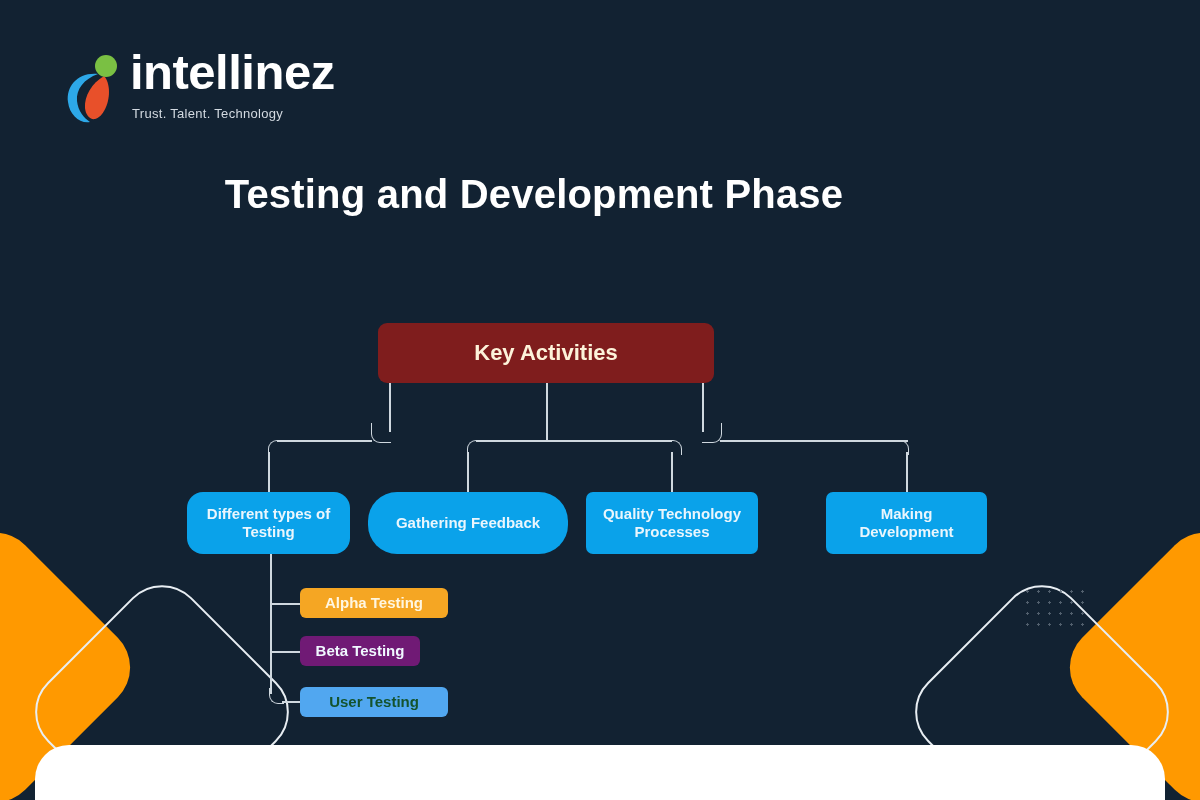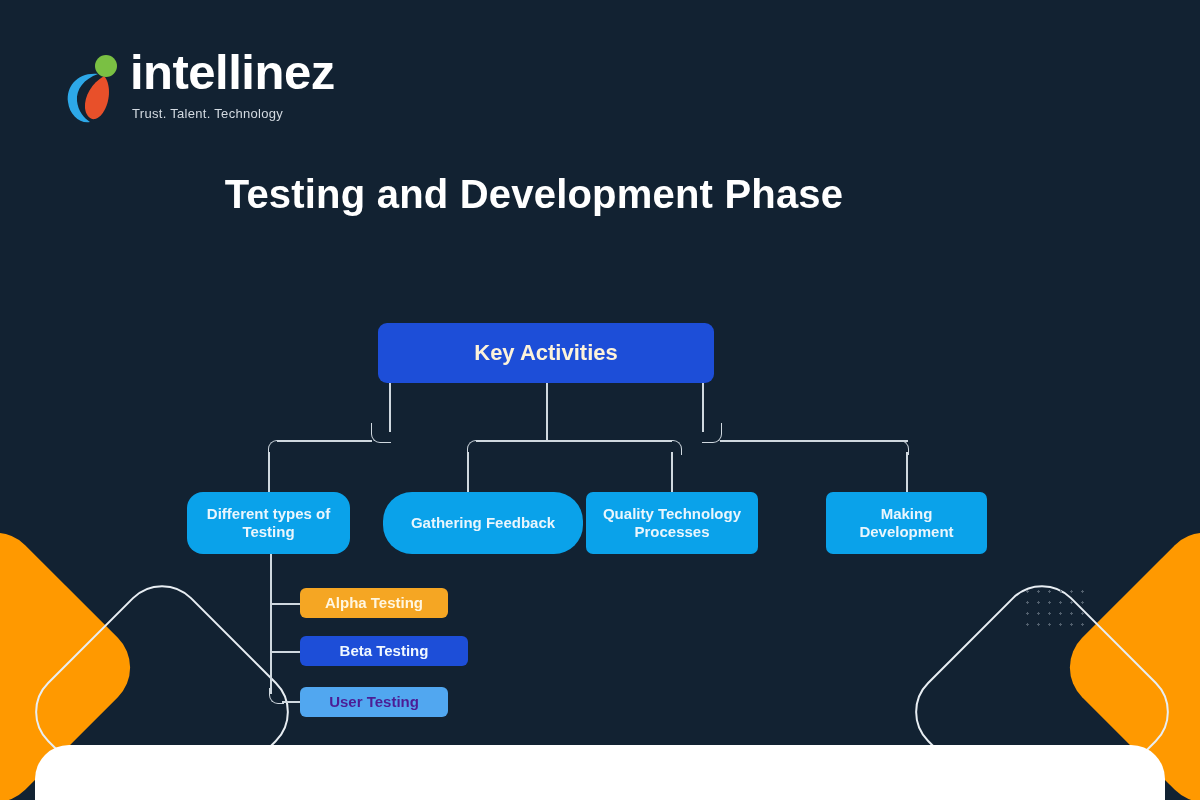--- a/index.html
+++ b/index.html
@@ -109,49 +109,49 @@
     align-items: center;
     justify-content: center;
     text-align: center;
     font-weight: bold;
     box-sizing: border-box;
     line-height: 1.22;
   }
   .node-root {
     left: 378px; top: 323px;
     width: 336px; height: 60px;
-    background: #1d4ed8;
+    background: #7f1d1d;
     color: #fdf3da;
     border-radius: 9px;
     font-size: 22px;
   }
   .node-main {
     width: 163px; height: 62px;
     background: #0AA2EA;
     color: #eaf6fd;
     border-radius: 7px;
     font-size: 15px;
     top: 492px;
     padding: 0 8px;
   }
   .node-main.m1 { left: 187px; border-radius: 16px; }
-  .node-main.m2 { left: 383px; width: 200px; border-radius: 29px; }
+  .node-main.m2 { left: 368px; width: 200px; border-radius: 29px; }
   .node-main.m3 { left: 586px; width: 172px; }
   .node-main.m4 { left: 826px; width: 161px; }
 
   .node-sub {
     height: 30px;
     border-radius: 6px;
     font-size: 15px;
     left: 300px;
     padding: 0 14px;
   }
   .node-sub.alpha { top: 588px; width: 148px; background: #F5A623; color: #fff6e0; }
-  .node-sub.beta  { top: 636px; width: 168px; background: #1d4ed8; color: #f0f8ff; }
-  .node-sub.user  { top: 687px; width: 148px; background: #51A7F0; color: #4c1d95; }
+  .node-sub.beta  { top: 636px; width: 120px; background: #701a75; color: #f0f8ff; }
+  .node-sub.user  { top: 687px; width: 148px; background: #51A7F0; color: #14532d; }
 </style>
 </head>
 <body>
 
 <div id="stage">
 
   <div class="deco deco-orange left"></div>
   <div class="deco deco-orange right"></div>
   <div class="deco deco-outline left"></div>
   <div class="deco deco-outline right"></div>

